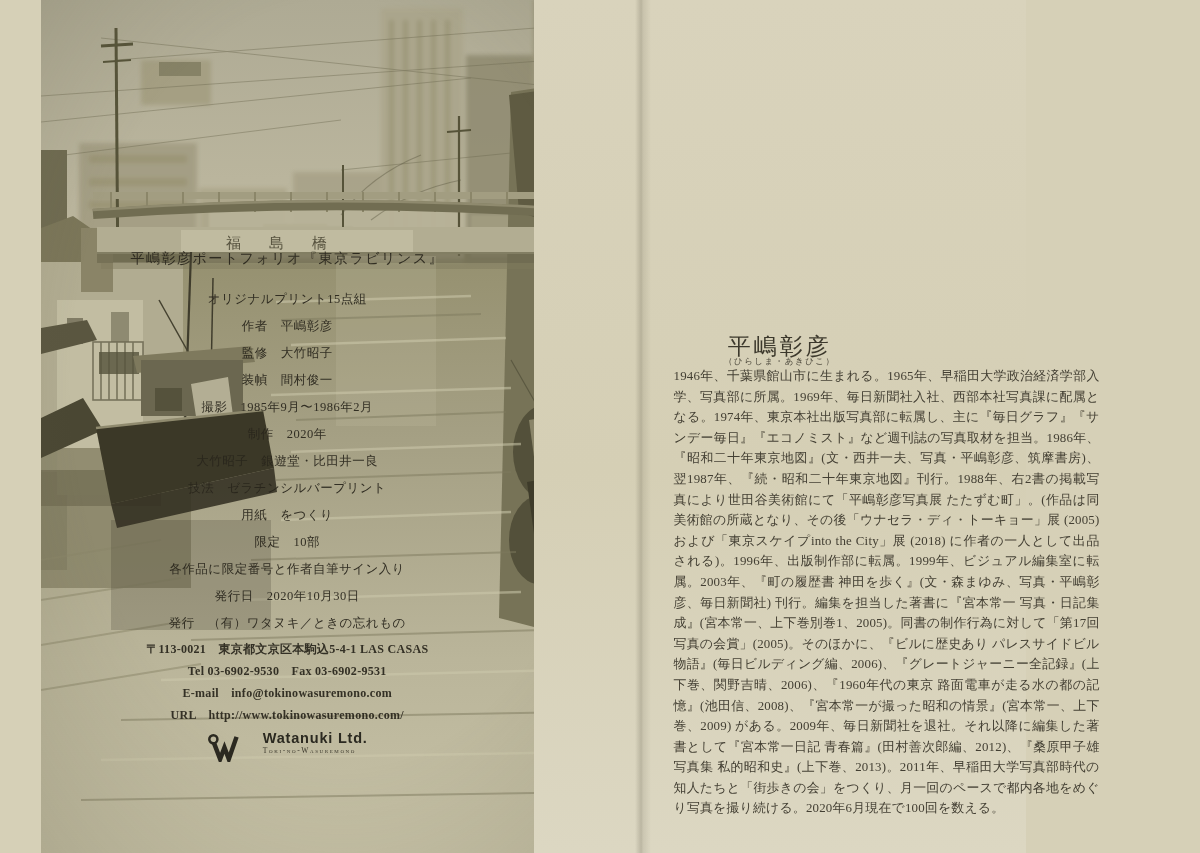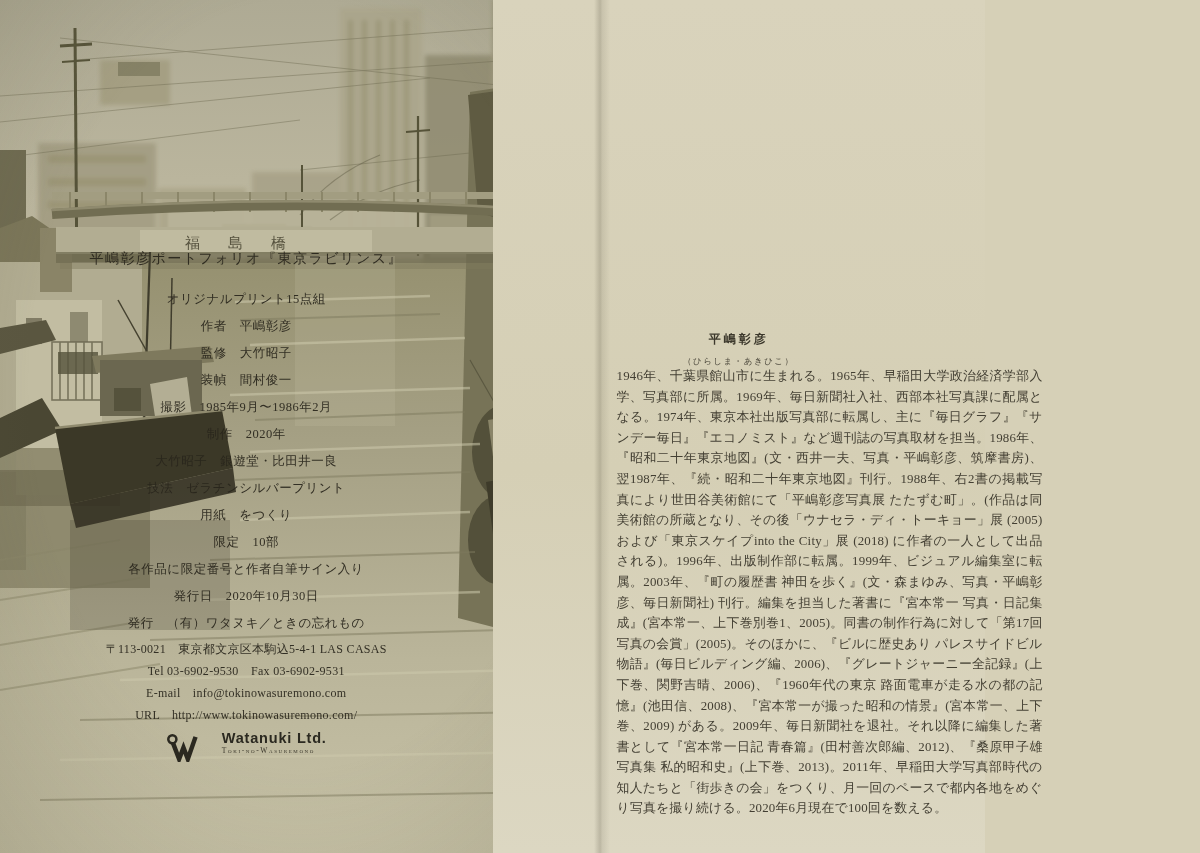--- a/index.html
+++ b/index.html
@@ -1,50 +1,50 @@
 <!DOCTYPE html>
 <html><head>
 <meta charset="utf-8">
 <style>
   * { margin:0; padding:0; box-sizing:border-box; }
   html,body { width:1200px; height:853px; overflow:hidden; }
   body { font-family:"Liberation Serif","DejaVu Serif",serif; background:#d6d0b7; }
 
-  .spread { position:relative; width:985px; height:853px; display:flex; }
+  .spread { position:relative; width:985px; height:853px; display:flex;margin-left:41px; }
 
   
   .page-left { position:relative; width:600px; height:853px; overflow:hidden; background:#b4af97; }
   .page-left svg.photo { position:absolute; inset:0; display:block; }
 
   .colophon {
     position:absolute; top:250px; left:0; right:0; z-index:10;
     text-align:center; color:rgba(41,38,28,.93);
   }
   .c-title { font-size:14px; letter-spacing:1.5px; line-height:18px; margin-bottom:18px; }
   .c-main .c-line { font-size:12.5px; letter-spacing:.5px; line-height:27px; white-space:pre; }
-  .c-contact { margin-top:1px; }
+  .c-contact { margin-top:1px;font-weight:bold; }
   .c-contact .c-line { font-size:12px; letter-spacing:.3px; line-height:22px; white-space:pre; }
 
   .logo { margin-top:5px; display:flex; justify-content:center; align-items:flex-start; gap:23px; color:#2b2920; }
   .logo .mark { width:33px; height:29px; margin-top:2px; }
   .logo-text { text-align:left; }
   .logo-name { font-family:"Liberation Sans","DejaVu Sans",sans-serif; font-weight:bold; font-size:14.5px; letter-spacing:.8px; line-height:15px; }
   .logo-sub  { font-variant:small-caps; font-size:7.5px; letter-spacing:1.6px; line-height:9px; color:#3a372b; }
 
   .seam { position:absolute; left:594px; top:0; bottom:0; width:16px; z-index:20;
           background:linear-gradient(90deg, rgba(58,54,38,0) 0%, rgba(58,54,38,.20) 38%, rgba(58,54,38,.10) 52%, rgba(58,54,38,0) 100%); }
 
   
   .page-right { position:relative; width:600px; height:853px;
     background:linear-gradient(180deg,#d9d3bc 0%, #d5cfb5 55%, #dcd7c2 100%); }
   .bio-name { position:absolute; top:331px; left:0; right:0; text-align:center;
-    font-weight:bold; font-size:12px; letter-spacing:3px; color:#3c382c; }
+    font-weight:normal; font-size:23px; letter-spacing:3px; color:#3c382c; }
   .bio-kana { position:absolute; top:356px; left:0; right:0; text-align:center;
     font-size:8.5px; letter-spacing:1.5px; color:#4a463a; }
-  .bio-text { position:absolute; top:366px; left:124px; width:426px;
+  .bio-text { position:absolute; top:366px; left:140px; width:426px;
     font-size:12.9px; line-height:20.6px; letter-spacing:.2px;
     text-align:justify; text-justify:inter-ideograph; color:#433f33; }
 </style>
 </head>
 <body>
 
 <div class="spread">
 
   <div class="page-left">
 

